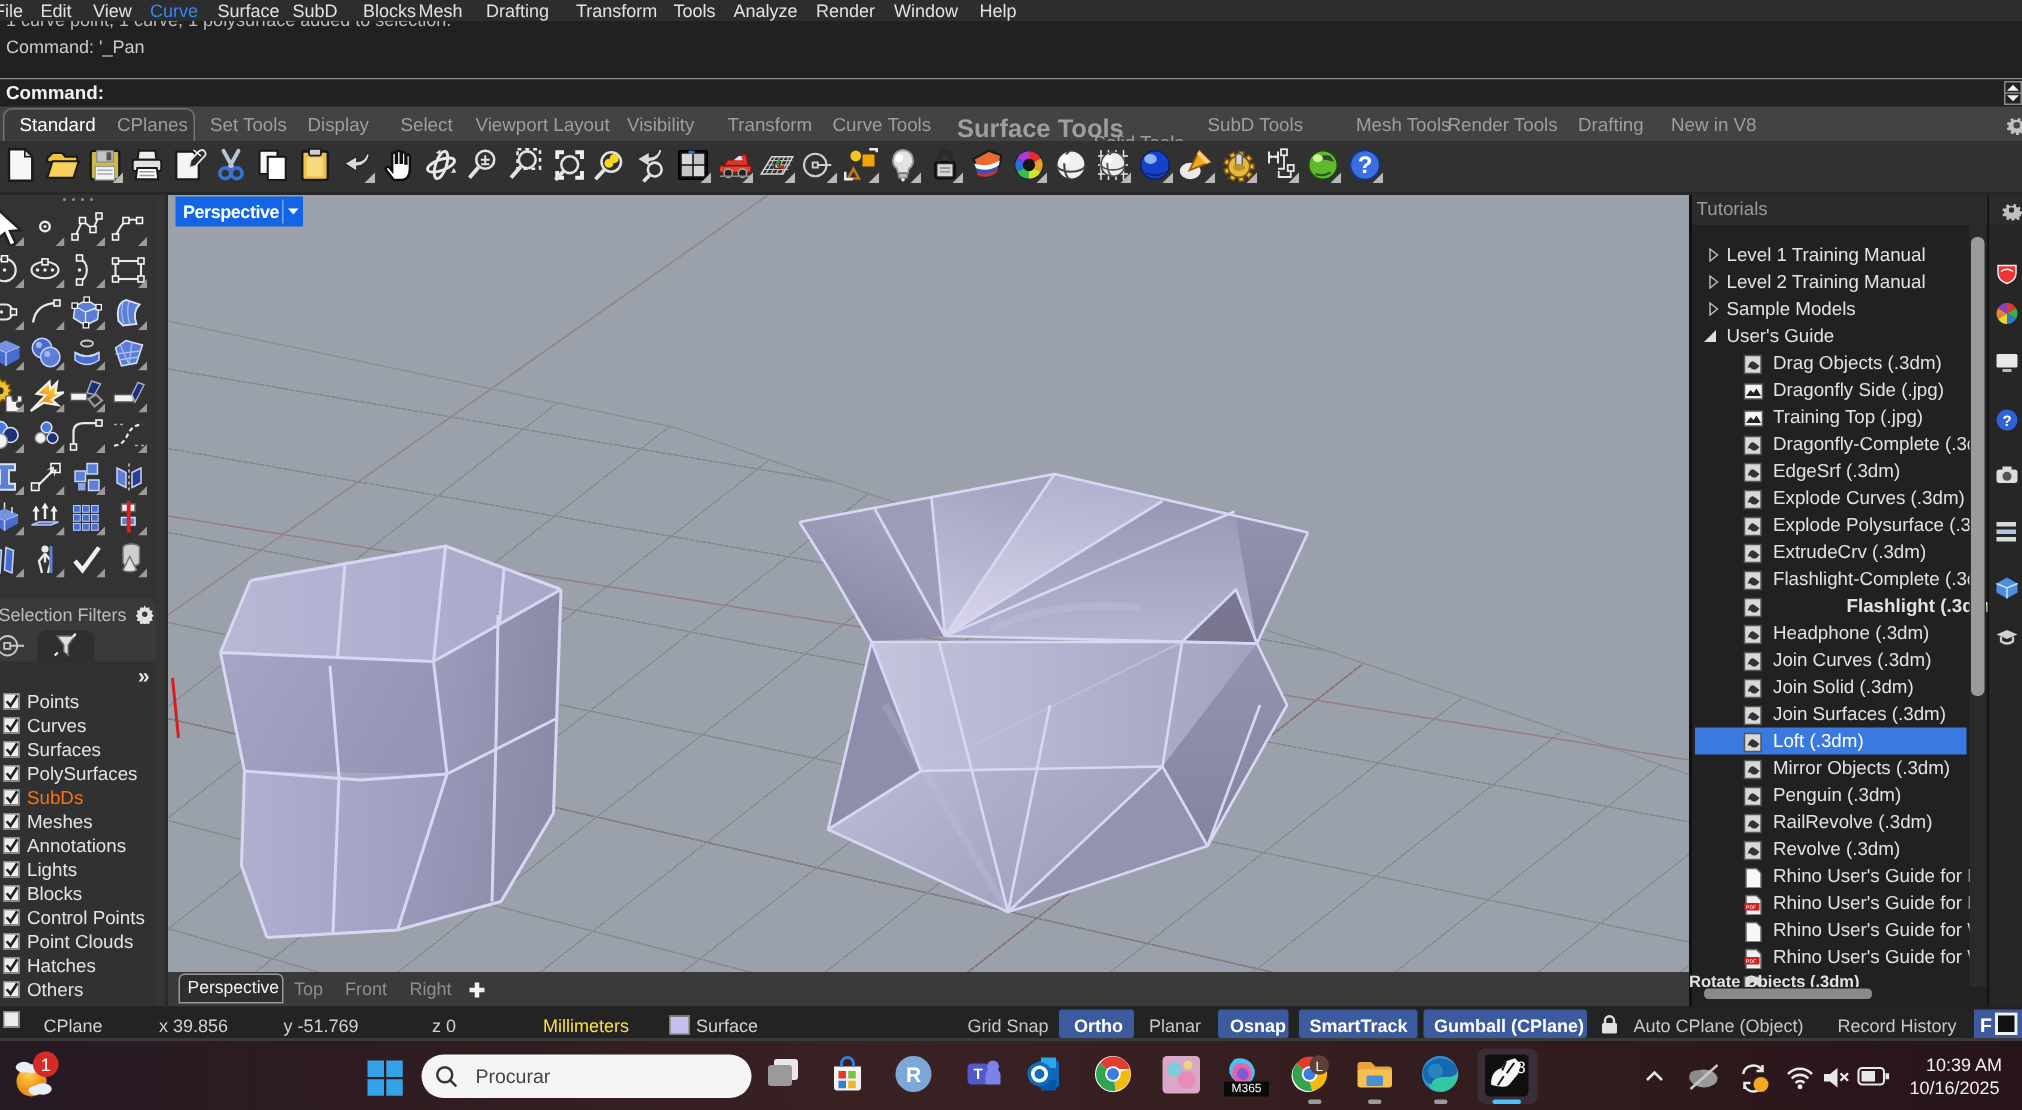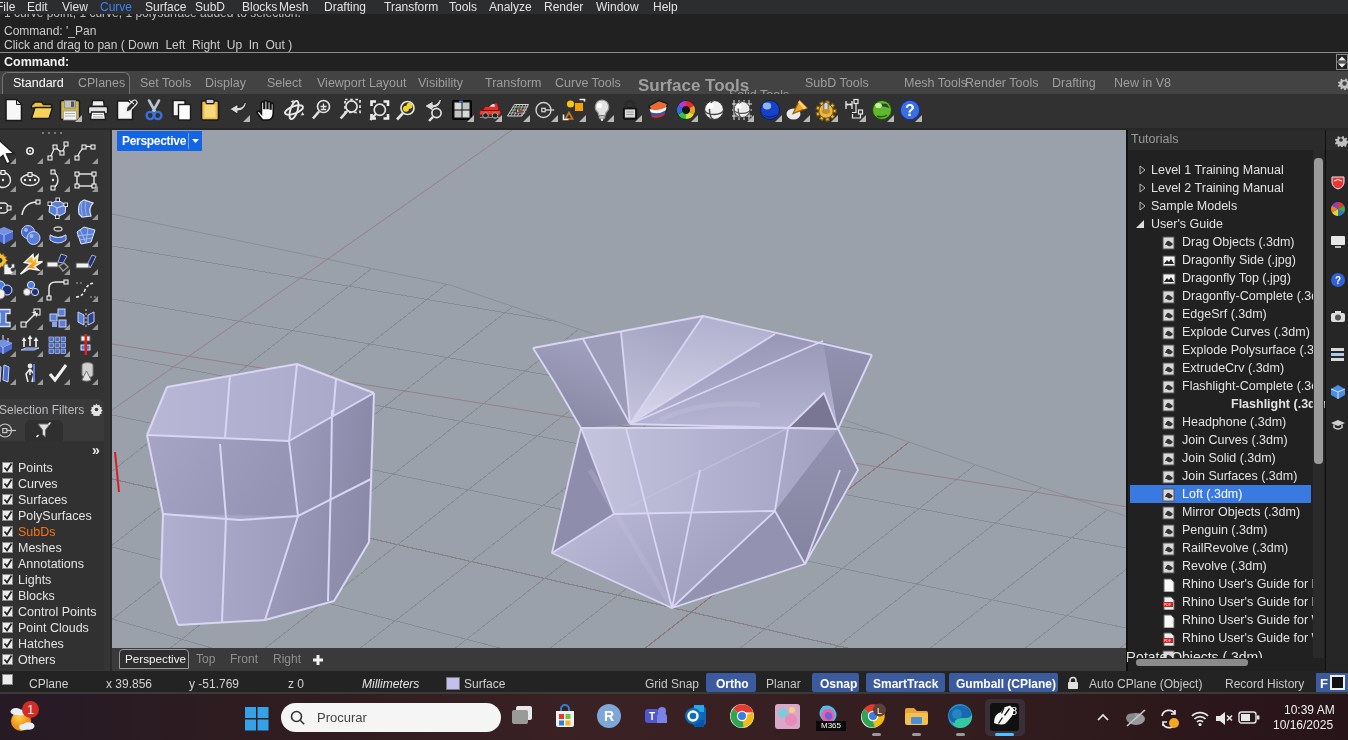--- a/index.html
+++ b/index.html
@@ -21,21 +21,20 @@
 <div class="abs txt" style="left:384px;top:0px;font-size:12px;color:#e2e2e2;font-weight:400;">Transform</div>
 <div class="abs txt" style="left:449px;top:0px;font-size:12px;color:#e2e2e2;font-weight:400;">Tools</div>
 <div class="abs txt" style="left:489px;top:0px;font-size:12px;color:#e2e2e2;font-weight:400;">Analyze</div>
 <div class="abs txt" style="left:544px;top:0px;font-size:12px;color:#e2e2e2;font-weight:400;">Render</div>
 <div class="abs txt" style="left:596px;top:0px;font-size:12px;color:#e2e2e2;font-weight:400;">Window</div>
 <div class="abs txt" style="left:653px;top:0px;font-size:12px;color:#e2e2e2;font-weight:400;">Help</div>
 <div class="abs" style="left:0px;top:14px;width:1348px;height:38px;background:#212121;overflow:hidden;"></div>
 <div class="abs" style="left:0px;top:14px;width:1348px;height:38px;overflow:hidden;">
       <div class="abs txt" style="left:4px;top:-8px;font-size:12px;color:#bdbdbd;">1 curve point, 1 curve, 1 polysurface added to selection.</div>
       <div class="abs txt" style="left:4px;top:10px;font-size:12px;color:#cccccc;">Command: '_Pan</div>
-      <div class="abs txt" style="left:4px;top:24px;font-size:12px;color:#cccccc;">Click and drag to pan ( Down&nbsp; Left&nbsp; Right&nbsp; Up&nbsp; In&nbsp; Out )</div>
     </div>
 <div class="abs" style="left:0px;top:52px;width:1348px;height:1px;background:#8d8d8d;"></div>
 <div class="abs" style="left:0px;top:53px;width:1348px;height:18px;background:#212121;"></div>
 <div class="abs txt" style="left:4px;top:55px;font-size:12.5px;color:#f2f2f2;font-weight:700;">Command:</div>
 <div class="abs" style="left:1336px;top:54px;width:12px;height:16px;background:#222;border:1px solid #8a8a8a;"></div>
 <svg class="abs" style="left:1336px;top:54px;" width="12" height="16" viewBox="0 0 12 16">
       <path d="M2 6.5 L6 2.5 L10 6.5 Z" fill="#f0f0f0"></path>
       <path d="M0 8 h12" stroke="#8a8a8a"></path>
       <path d="M2 9.5 L6 13.5 L10 9.5 Z" fill="#f0f0f0"></path>
     </svg>
@@ -752,21 +751,21 @@
 <svg class="abs" style="left:311px;top:653px;" width="14" height="14" viewBox="0 0 14 14">
       <path d="M7 2 v10 M2 7 h10" stroke="#f2f2f2" stroke-width="3"></path>
     </svg>
 <div class="abs" style="left:0px;top:671px;width:1348px;height:23px;background:#232323;"></div>
 <div class="abs" style="left:0px;top:692px;width:1348px;height:2px;background:#3a3a3a;"></div>
 <div class="abs" style="left:2px;top:674px;width:11px;height:11px;background:#ededed;border:1px solid #888;"></div>
 <div class="abs txt" style="left:29px;top:677px;font-size:12px;color:#d2d2d2;font-weight:400;">CPlane</div>
 <div class="abs txt" style="left:106px;top:677px;font-size:12px;color:#d2d2d2;font-weight:400;">x 39.856</div>
 <div class="abs txt" style="left:189px;top:677px;font-size:12px;color:#d2d2d2;font-weight:400;">y -51.769</div>
 <div class="abs txt" style="left:288px;top:677px;font-size:12px;color:#d2d2d2;font-weight:400;">z 0</div>
-<div class="abs txt" style="left:362px;top:677px;font-size:12px;color:#e5e5e5;font-weight:400;font-style:italic;">Millimeters</div>
+<div class="abs txt" style="left:362px;top:677px;font-size:12px;color:#fde047;font-weight:400;">Millimeters</div>
 <div class="abs" style="left:446px;top:677px;width:14px;height:13px;background:#c3c0ee;border:1px solid #777;"></div>
 <div class="abs txt" style="left:464px;top:677px;font-size:12px;color:#d2d2d2;font-weight:400;">Surface</div>
 <div class="abs txt" style="left:645px;top:677px;font-size:12px;color:#c8c8c8;font-weight:400;">Grid Snap</div>
 <div class="abs" style="left:706px;top:673px;width:50px;height:19px;background:#3c5a9e;border-radius:2px;"></div>
 <div class="abs txt" style="left:716px;top:677px;font-size:12px;color:#ffffff;font-weight:700;">Ortho</div>
 <div class="abs txt" style="left:766px;top:677px;font-size:12px;color:#c8c8c8;font-weight:400;">Planar</div>
 <div class="abs" style="left:812px;top:673px;width:47px;height:19px;background:#3c5a9e;border-radius:2px;"></div>
 <div class="abs txt" style="left:820px;top:677px;font-size:12px;color:#ffffff;font-weight:700;">Osnap</div>
 <div class="abs" style="left:866px;top:673px;width:79px;height:19px;background:#3c5a9e;border-radius:2px;"></div>
 <div class="abs txt" style="left:873px;top:677px;font-size:12px;color:#ffffff;font-weight:700;">SmartTrack</div>
@@ -812,21 +811,21 @@
 <div class="abs txt" style="left:1182px;top:235px;font-size:12.5px;color:#e2e2e2;font-weight:400;">Drag Objects (.3dm)</div>
 <svg class="abs" style="left:1162px;top:254px;" width="14" height="14" viewBox="0 0 14 14">
       <rect x="1" y="2" width="12" height="10" fill="#f5f5f5" stroke="#555"></rect>
       <path d="M2 10 l3-4 2 2 2-3 3 5 z" fill="#222"></path>
     </svg>
 <div class="abs txt" style="left:1182px;top:253px;font-size:12.5px;color:#e2e2e2;font-weight:400;">Dragonfly Side (.jpg)</div>
 <svg class="abs" style="left:1162px;top:272px;" width="14" height="14" viewBox="0 0 14 14">
       <rect x="1" y="2" width="12" height="10" fill="#f5f5f5" stroke="#555"></rect>
       <path d="M2 10 l3-4 2 2 2-3 3 5 z" fill="#222"></path>
     </svg>
-<div class="abs txt" style="left:1182px;top:271px;font-size:12.5px;color:#e2e2e2;font-weight:400;">Dragonfly Top (.jpg)</div>
+<div class="abs txt" style="left:1182px;top:271px;font-size:12.5px;color:#e2e2e2;font-weight:400;">Training Top (.jpg)</div>
 <svg class="abs" style="left:1162px;top:290px;" width="14" height="14" viewBox="0 0 14 14">
       <rect x="1" y="1" width="11" height="12" fill="#d8d8d8" stroke="#555"></rect>
       <path d="M3 9 q2-5 4-4 t4 3 l-2 2 q-3 1 -4-1 z" fill="#333"></path>
     </svg>
 <div class="abs txt" style="left:1182px;top:289px;font-size:12.5px;color:#e2e2e2;font-weight:400;">Dragonfly-Complete (.3d</div>
 <svg class="abs" style="left:1162px;top:308px;" width="14" height="14" viewBox="0 0 14 14">
       <rect x="1" y="1" width="11" height="12" fill="#d8d8d8" stroke="#555"></rect>
       <path d="M3 9 q2-5 4-4 t4 3 l-2 2 q-3 1 -4-1 z" fill="#333"></path>
     </svg>
 <div class="abs txt" style="left:1182px;top:307px;font-size:12.5px;color:#e2e2e2;font-weight:400;">EdgeSrf (.3dm)</div>
@@ -918,21 +917,21 @@
 <svg class="abs" style="left:1162px;top:632px;" width="14" height="14" viewBox="0 0 14 14">
       <path d="M2 1 h7 l3 3 v10 h-10 z" fill="#f0f0f0" stroke="#666"></path>
       <rect x="1" y="6" width="10" height="5" fill="#c22"></rect>
       <text x="2" y="10" font-size="3.4" fill="#fff" font-family="Liberation Sans">PDF</text>
     </svg>
 <div class="abs txt" style="left:1182px;top:631px;font-size:12.5px;color:#e2e2e2;font-weight:400;">Rhino User's Guide for W</div>
 <svg class="abs" style="left:1162px;top:650px;" width="14" height="14" viewBox="0 0 14 14">
       <rect x="1" y="1" width="11" height="12" fill="#d8d8d8" stroke="#555"></rect>
       <path d="M3 9 q2-5 4-4 t4 3 l-2 2 q-3 1 -4-1 z" fill="#333"></path>
     </svg>
-<div class="abs txt" style="left:1126px;top:649px;font-size:14px;color:#e2e2e2;font-weight:400;">Rotate Objects (.3dm)</div>
+<div class="abs txt" style="left:1126px;top:649px;font-size:11px;color:#e2e2e2;font-weight:700;">Rotate Objects (.3dm)</div>
 <div class="abs" style="left:1128px;top:658px;width:200px;height:11px;background:#212121;"></div>
 <div class="abs" style="left:1136px;top:659px;width:112px;height:7px;background:#8a8a8a;border-radius:3px;"></div>
 <div class="abs" style="left:1313px;top:150px;width:11px;height:508px;background:#2a2a2a;"></div>
 <div class="abs" style="left:1314px;top:158px;width:9px;height:306px;background:#9b9b9b;border-radius:4px;"></div>
 <div class="abs" style="left:1326px;top:150px;width:22px;height:521px;background:#262626;"></div>
 <div class="abs" style="left:1325px;top:130px;width:1px;height:541px;background:#101010;"></div>
 <svg class="abs" style="left:1330px;top:175px;" width="16" height="16" viewBox="0 0 16 16">
       <path d="M2 2 h12 v5 q0 5 -6 7 q-6-2-6-7 z" fill="#e33" stroke="#eee"></path>
       <path d="M4 6 q4-3 8 0" stroke="#fff" fill="none"></path>
     </svg>

